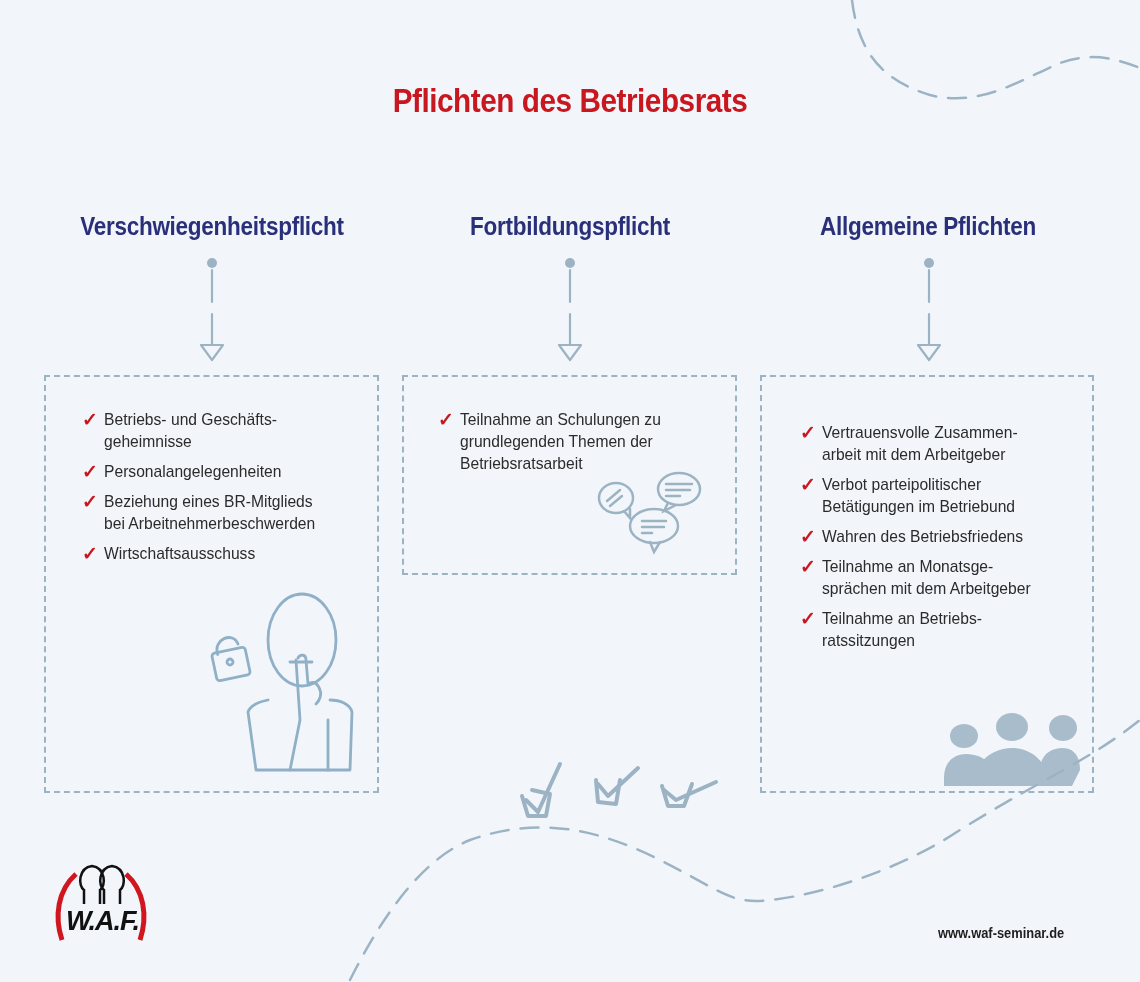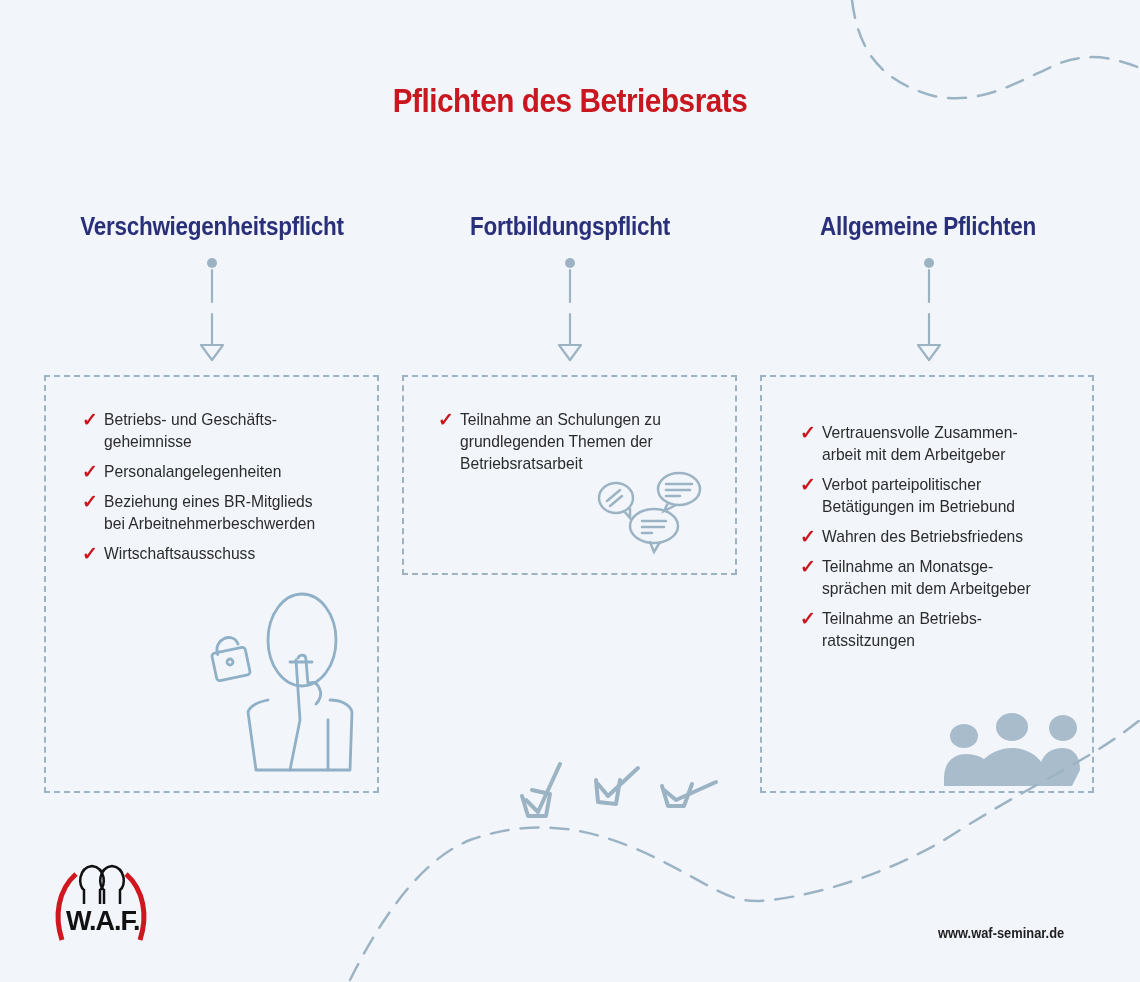--- a/index.html
+++ b/index.html
@@ -33,20 +33,21 @@
   }
   .list li .txt { display: inline-block; transform: scaleX(0.92); transform-origin: left; white-space: pre-line; }
   .url {
     position: absolute; left: 938px; top: 925px; font-weight: bold; font-size: 14px; color: #1e1e1e;
     transform: scaleX(0.92); transform-origin: left;
   }
   .logo { position: absolute; left: 48px; top: 860px; width: 106px; height: 82px; }
   .logo-text {
     position: absolute; left: 66px; top: 906px; font-weight: bold; font-size: 27px; color: #111;
     letter-spacing: -1px;
+    font-style: italic;
   }
 </style>
 </head>
 <body>
 
 <svg class="deco" viewBox="0 0 1140 982">
   <g fill="none" stroke="#9cb3c4" stroke-width="2.5" stroke-dasharray="18 12" stroke-linecap="round">
     <path d="M852 0 C858 50 880 80 930 95 C980 108 1020 80 1060 63 C1090 52 1115 58 1140 68"></path>
     <path d="M350 980 C380 920 420 860 470 840 C540 815 600 830 660 860 C720 890 730 905 770 900 C820 895 900 870 960 830 C1040 780 1090 760 1140 720"></path>
   </g>

